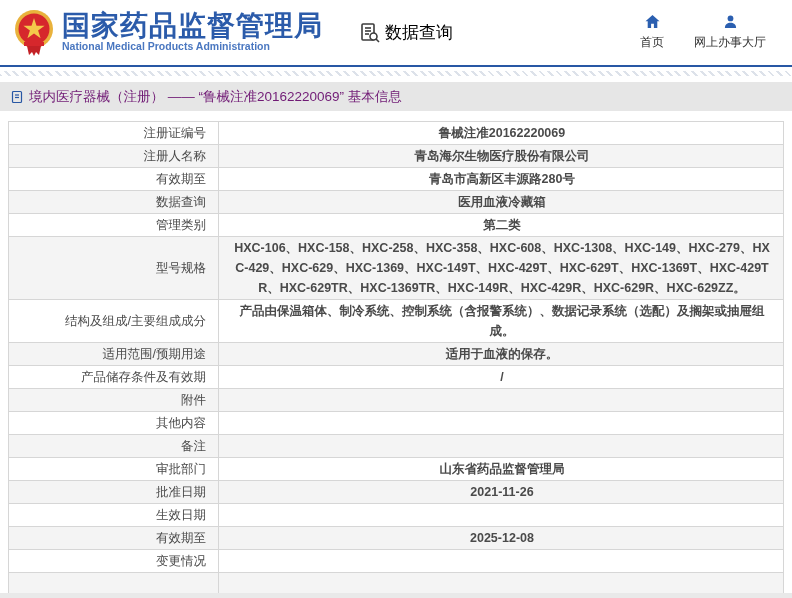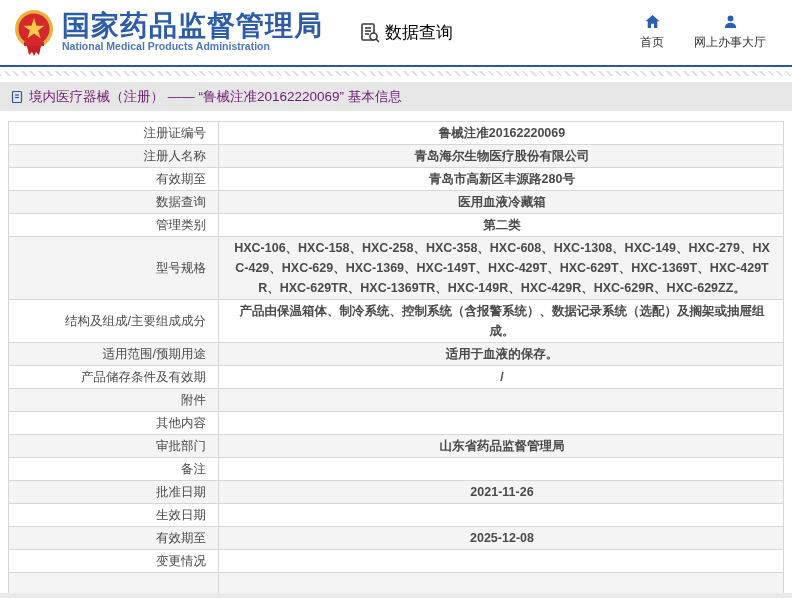--- a/index.html
+++ b/index.html
@@ -200,34 +200,34 @@
       <span class="lbl-text">其他内容</span>
     </td>
     <td class="val">
       <span class="val-text"></span>
       
     </td>
   </tr>
         <tr>
     <td class="lbl">
       
+      <span class="lbl-text">备注</span>
+    </td>
+    <td class="val">
+      <span class="val-text"></span>
+      
+    </td>
+  </tr>
+        <tr>
+    <td class="lbl">
+      
       <span class="lbl-text">审批部门</span>
     </td>
     <td class="val">
       <span class="val-text">山东省药品监督管理局</span>
-      
-    </td>
-  </tr>
-        <tr>
-    <td class="lbl">
-      
-      <span class="lbl-text">备注</span>
-    </td>
-    <td class="val">
-      <span class="val-text"></span>
       
     </td>
   </tr>
         <tr>
     <td class="lbl">
       
       <span class="lbl-text">批准日期</span>
     </td>
     <td class="val">
       <span class="val-text">2021-11-26</span>

